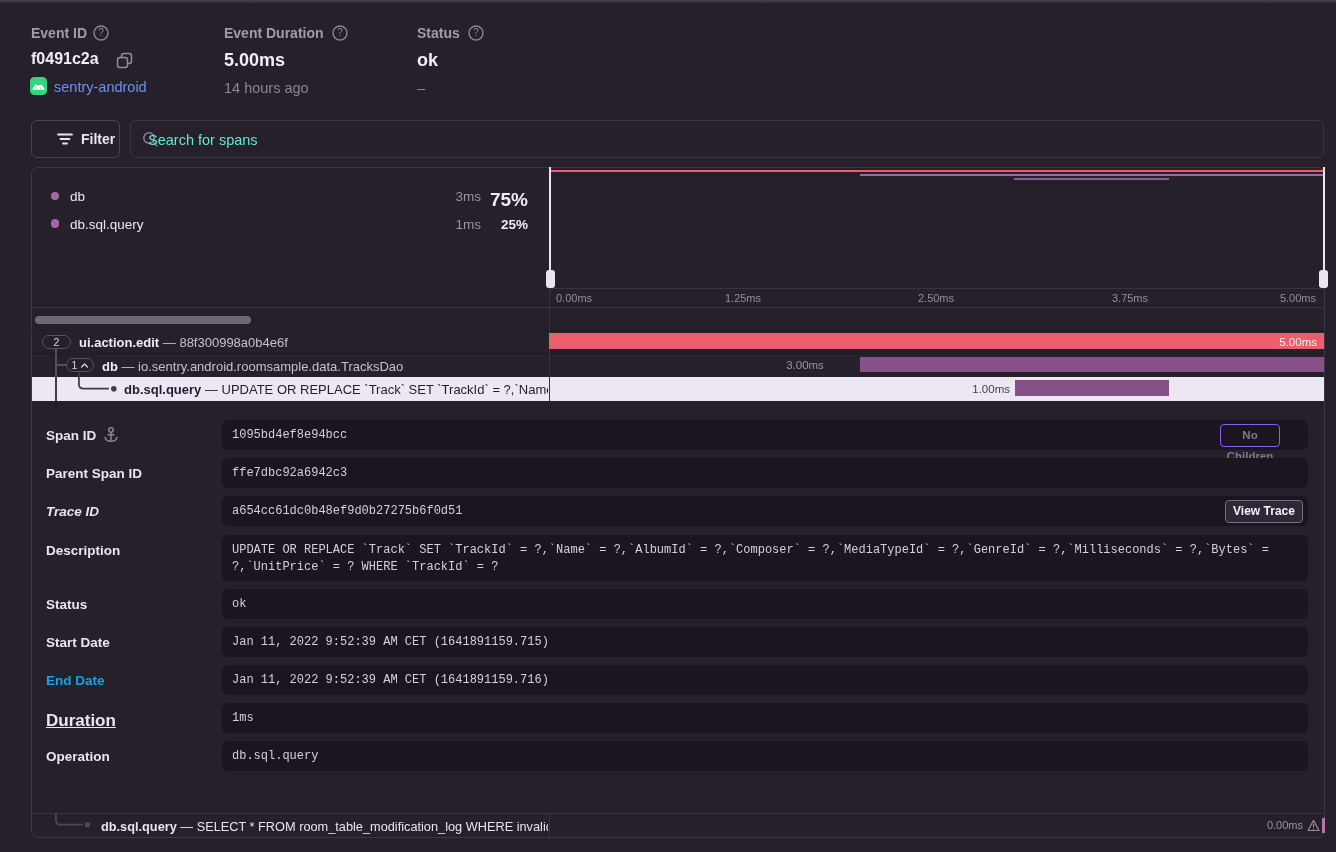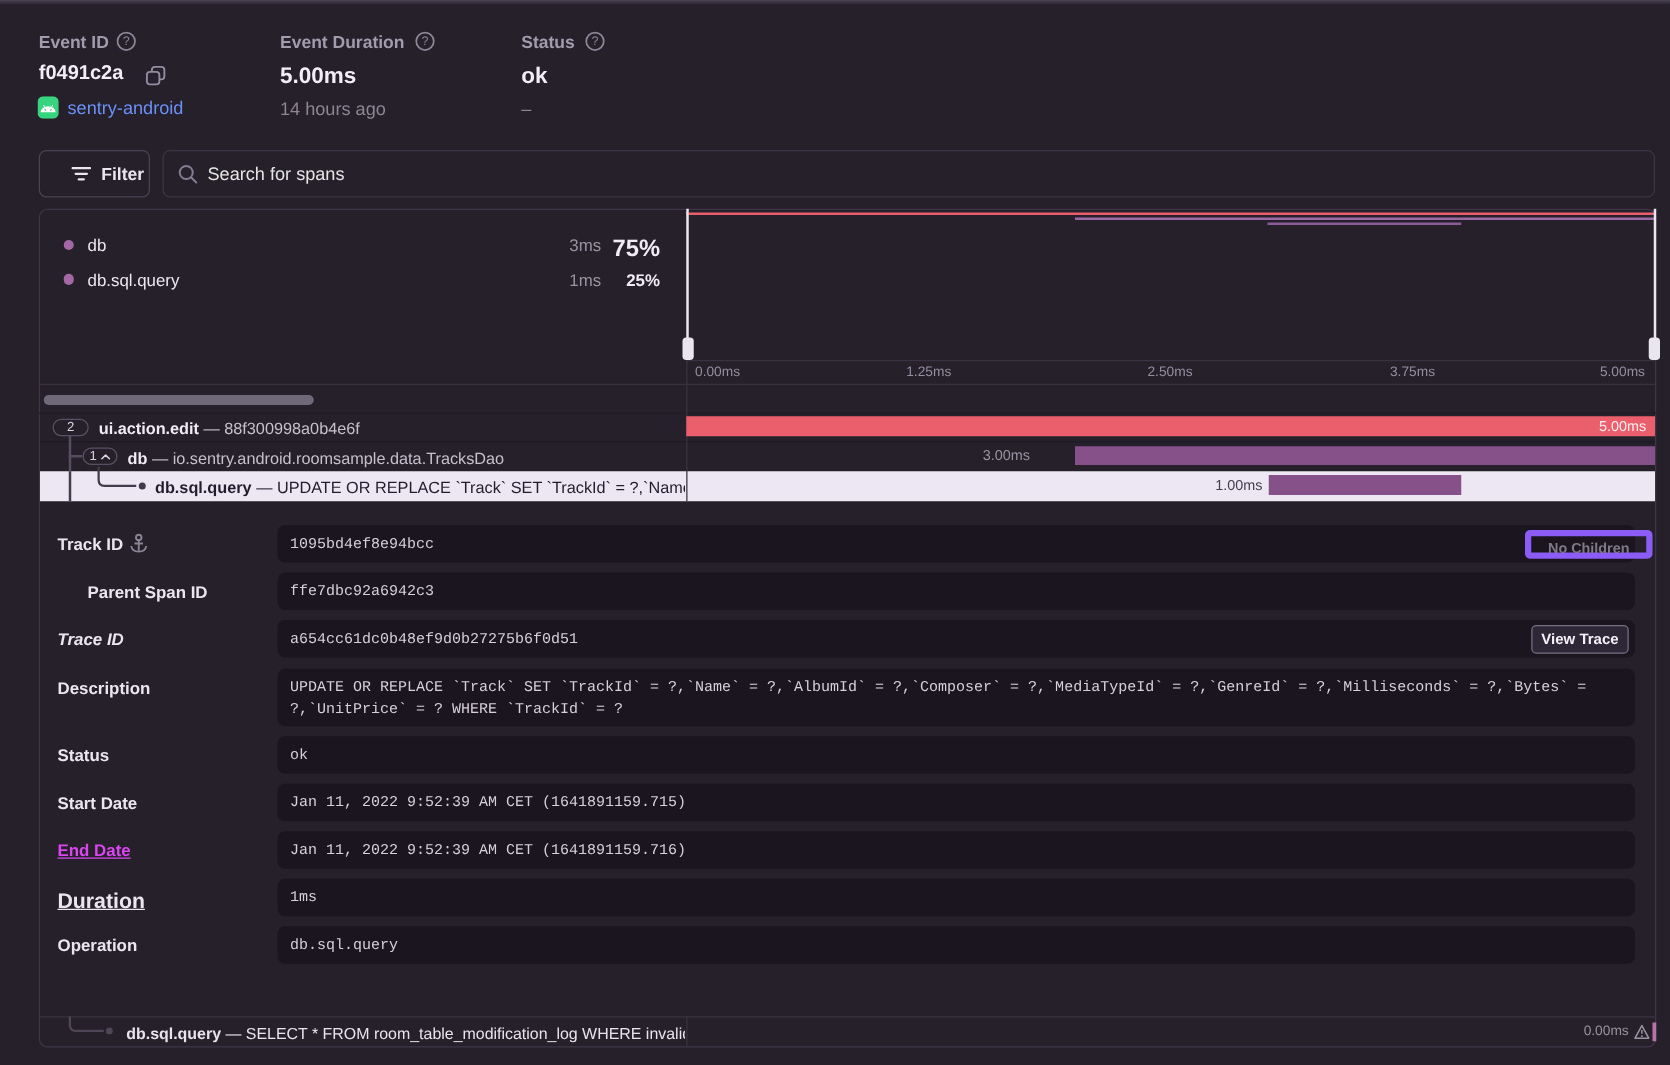--- a/index.html
+++ b/index.html
@@ -60,21 +60,21 @@
   <line x1="3.5" y1="8" x2="12.5" y2="8" stroke="#eae6f0" stroke-width="1.8" stroke-linecap="round"></line>
   <line x1="6" y1="12.5" x2="10" y2="12.5" stroke="#eae6f0" stroke-width="1.8" stroke-linecap="round"></line>
 </svg>
 <div class="abs b" style="left:81px;top:131px;font-size:14px;color:#eae6f0;">Filter</div>
 
 <div class="abs" style="left:130px;top:120px;width:1194px;height:38px;border:1px solid #3c3447;border-radius:6px;background:#252029;"></div>
 <svg class="abs" style="left:142px;top:131px;" width="17" height="17" viewBox="0 0 17 17">
   <circle cx="7" cy="7" r="5.2" fill="none" stroke="#847c92" stroke-width="1.6"></circle>
   <line x1="11" y1="11" x2="15" y2="15" stroke="#847c92" stroke-width="1.6" stroke-linecap="round"></line>
 </svg>
-<div class="abs" style="left:166px;top:132px;font-size:14.5px;color:#e5e5e5;text-align:center;">Search for spans</div>
+<div class="abs" style="left:148px;top:132px;font-size:14.5px;color:#5eead4;text-align:center;">Search for spans</div>
 
 <div class="abs" style="left:31px;top:167px;width:1294px;height:671px;border:1px solid #3e3648;border-radius:7px;"></div>
 
 <div class="abs" style="left:51px;top:192.3px;width:8.2px;height:8.2px;border-radius:50%;background:#a667a6;"></div>
 <div class="abs" style="left:70px;top:189px;font-size:13.5px;color:#ece8f2;">db</div>
 <div class="abs" style="left:381px;top:189px;width:100px;font-size:13.5px;color:#9b93a4;text-align:right;">3ms</div>
 <div class="abs b" style="left:428px;top:189px;width:100px;font-size:19px;color:#f0ecf4;text-align:right;">75%</div>
 
 <div class="abs" style="left:51px;top:219.4px;width:8.2px;height:8.2px;border-radius:50%;background:#a667a6;"></div>
 <div class="abs" style="left:70px;top:217px;font-size:13.5px;color:#ece8f2;">db.sql.query</div>
@@ -130,32 +130,32 @@
 
 <div class="abs" style="left:549px;top:333px;width:775px;height:15.5px;background:#ea5f6b;"></div>
 <div class="abs" style="left:1100px;top:335.5px;width:217px;text-align:right;font-size:11.5px;color:#fbeff0;">5.00ms</div>
 <div class="abs" style="left:755px;top:359px;width:100px;text-align:center;font-size:11.5px;color:#9b93a4;">3.00ms</div>
 <div class="abs" style="left:860px;top:356.7px;width:464px;height:15.5px;background:#865189;"></div>
 <div class="abs" style="left:910px;top:382.5px;width:100px;text-align:right;font-size:11.5px;color:#443d50;">1.00ms</div>
 <div class="abs" style="left:1014.5px;top:380.3px;width:154px;height:15.5px;background:#865189;"></div>
 
 <div id="details">
 
-  <div class="abs b" style="left:46px;top:428px;font-size:13.5px;color:#eae5f0;">Track ID</div>
+  <div class="abs b" style="left:46px;top:428px;font-size:13.5px;color:#eae5f0;">Span ID</div>
   <svg class="abs" style="left:102px;top:426px;" width="18" height="18" viewBox="0 0 18 18">
     <circle cx="9" cy="4" r="2.2" fill="none" stroke="#8a8496" stroke-width="1.5"></circle>
     <line x1="9" y1="6.2" x2="9" y2="14.5" stroke="#8a8496" stroke-width="1.5"></line>
     <line x1="5.6" y1="8.8" x2="12.4" y2="8.8" stroke="#8a8496" stroke-width="1.5"></line>
     <path d="M3 10.8 Q3.6 15.3 9 15.3 Q14.4 15.3 15 10.8" fill="none" stroke="#8a8496" stroke-width="1.5"></path>
   </svg>
   <div class="abs" style="left:222px;top:420px;width:1086px;height:30px;background:#1b151f;border-radius:6px;"></div>
   <div class="abs mono" style="left:232px;top:428px;font-size:12px;color:#d6d0dc;">1095bd4ef8e94bcc</div>
-  <div class="abs b" style="left:1220px;top:423.5px;width:102px;height:23px;border:5px solid #8b5cf6;border-radius:4px;font-size:11.5px;color:#7f7889;text-align:center;line-height:21px;">No Children</div>
-
-  <div class="abs b" style="left:46px;top:466px;font-size:13.5px;color:#eae5f0;margin-left:24px;">Parent Span ID</div>
+  <div class="abs b" style="left:1220px;top:423.5px;width:60px;height:23px;border:1px solid #8b5cf6;border-radius:4px;font-size:11.5px;color:#7f7889;text-align:center;line-height:21px;">No Children</div>
+
+  <div class="abs b" style="left:46px;top:466px;font-size:13.5px;color:#eae5f0;">Parent Span ID</div>
   <div class="abs" style="left:222px;top:458px;width:1086px;height:30px;background:#1b151f;border-radius:6px;"></div>
   <div class="abs mono" style="left:232px;top:466px;font-size:12px;color:#d6d0dc;">ffe7dbc92a6942c3</div>
 
   <div class="abs b" style="left:46px;top:504px;font-size:13.5px;color:#eae5f0;font-style:italic;">Trace ID</div>
   <div class="abs" style="left:222px;top:496px;width:1086px;height:30px;background:#1b151f;border-radius:6px;"></div>
   <div class="abs mono" style="left:232px;top:504px;font-size:12px;color:#d6d0dc;">a654cc61dc0b48ef9d0b27275b6f0d51</div>
   <div class="abs b" style="left:1225px;top:499.5px;width:78px;height:23px;border:1px solid #766f82;border-radius:4px;background:#2e2738;font-size:12px;color:#f4f1f7;text-align:center;line-height:21px;">View Trace</div>
 
   <div class="abs b" style="left:46px;top:543px;font-size:13.5px;color:#eae5f0;">Description</div>
   <div class="abs" style="left:222px;top:535px;width:1086px;height:46px;background:#1b151f;border-radius:6px;"></div>
@@ -163,21 +163,21 @@
 ?,`UnitPrice` = ? WHERE `TrackId` = ?</div>
 
   <div class="abs b" style="left:46px;top:597px;font-size:13.5px;color:#eae5f0;">Status</div>
   <div class="abs" style="left:222px;top:589px;width:1086px;height:30px;background:#1b151f;border-radius:6px;"></div>
   <div class="abs mono" style="left:232px;top:597px;font-size:12px;color:#d6d0dc;">ok</div>
 
   <div class="abs b" style="left:46px;top:635px;font-size:13.5px;color:#eae5f0;">Start Date</div>
   <div class="abs" style="left:222px;top:627px;width:1086px;height:30px;background:#1b151f;border-radius:6px;"></div>
   <div class="abs mono" style="left:232px;top:635px;font-size:12px;color:#d6d0dc;">Jan 11, 2022 9:52:39 AM CET (1641891159.715)</div>
 
-  <div class="abs b" style="left:46px;top:673px;font-size:13.5px;color:#d946ef;text-decoration:underline;">End Date</div>
+  <div class="abs b" style="left:46px;top:673px;font-size:13.5px;color:#0ea5e9;">End Date</div>
   <div class="abs" style="left:222px;top:665px;width:1086px;height:30px;background:#1b151f;border-radius:6px;"></div>
   <div class="abs mono" style="left:232px;top:673px;font-size:12px;color:#d6d0dc;">Jan 11, 2022 9:52:39 AM CET (1641891159.716)</div>
 
   <div class="abs b" style="left:46px;top:711px;font-size:17px;color:#eae5f0;text-decoration:underline;">Duration</div>
   <div class="abs" style="left:222px;top:703px;width:1086px;height:30px;background:#1b151f;border-radius:6px;"></div>
   <div class="abs mono" style="left:232px;top:711px;font-size:12px;color:#d6d0dc;">1ms</div>
 
   <div class="abs b" style="left:46px;top:749px;font-size:13.5px;color:#eae5f0;">Operation</div>
   <div class="abs" style="left:222px;top:741px;width:1086px;height:30px;background:#1b151f;border-radius:6px;"></div>
   <div class="abs mono" style="left:232px;top:749px;font-size:12px;color:#d6d0dc;">db.sql.query</div>

